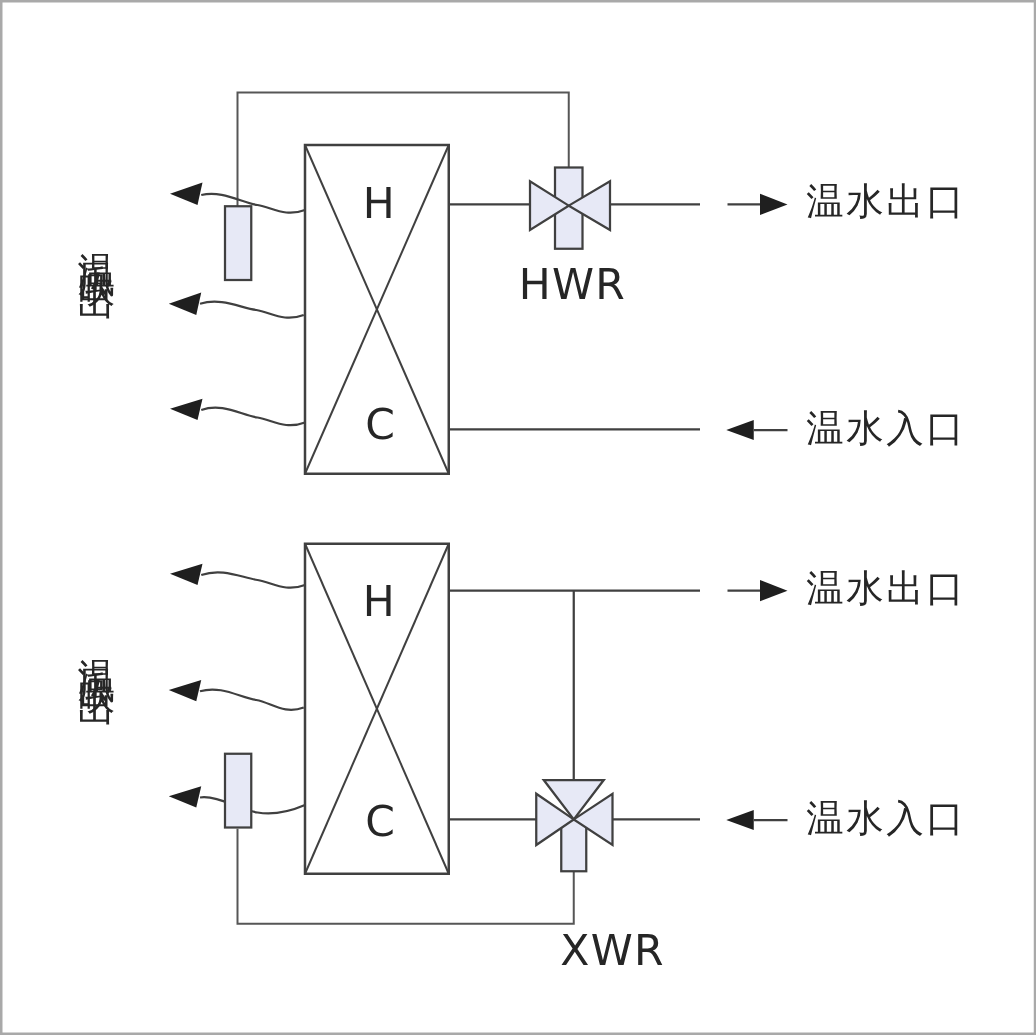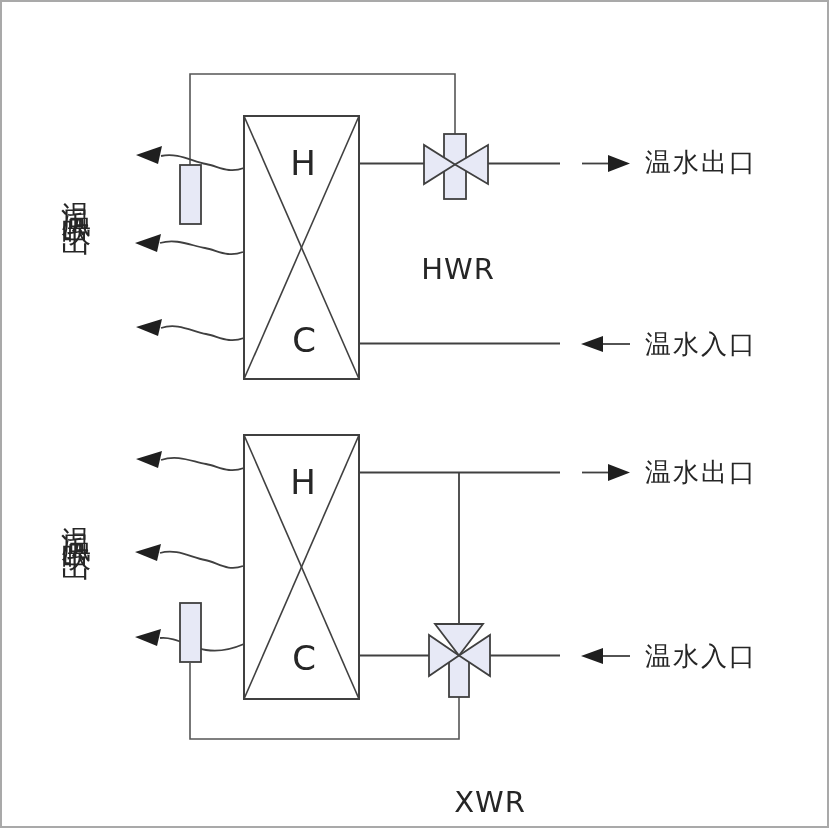--- a/index.html
+++ b/index.html
@@ -25,22 +25,22 @@
   #stage svg{position:absolute;left:0;top:0;}
   .pipe{stroke:var(--line);stroke-width:1.8;fill:none;}
   .ctrl{stroke:var(--ctrl);stroke-width:1.6;fill:none;}
   .boxline{stroke:var(--line);stroke-width:2;fill:#ffffff;}
   .diag{stroke:var(--line);stroke-width:1.6;fill:none;}
   .comp{fill:var(--fill);stroke:var(--line);stroke-width:1.8;}
   .ah{fill:var(--arrow);stroke:none;}
   .wavy{stroke:var(--line);stroke-width:1.8;fill:none;}
   .label{position:absolute;white-space:nowrap;line-height:1;}
   .coil-letter{font-size:34px;transform:translate(-50%,-50%);}
-  .valve-name{font-size:29px;letter-spacing:1px;transform:translate(-50%,-50%);margin-top:41px;}
-  .water-label{font-size:26px;letter-spacing:2px;transform:translate(0,-50%);text-align:center;}
+  .valve-name{font-size:34px;letter-spacing:1px;transform:translate(-50%,-50%);}
+  .water-label{font-size:30px;letter-spacing:2px;transform:translate(0,-50%);text-align:center;}
   .vtext{
     writing-mode:vertical-rl;
     text-orientation:upright;
     font-size:30px;
     letter-spacing:8px;
     transform:translateX(-50%);
   }
 </style>
 </head>
 <body>

